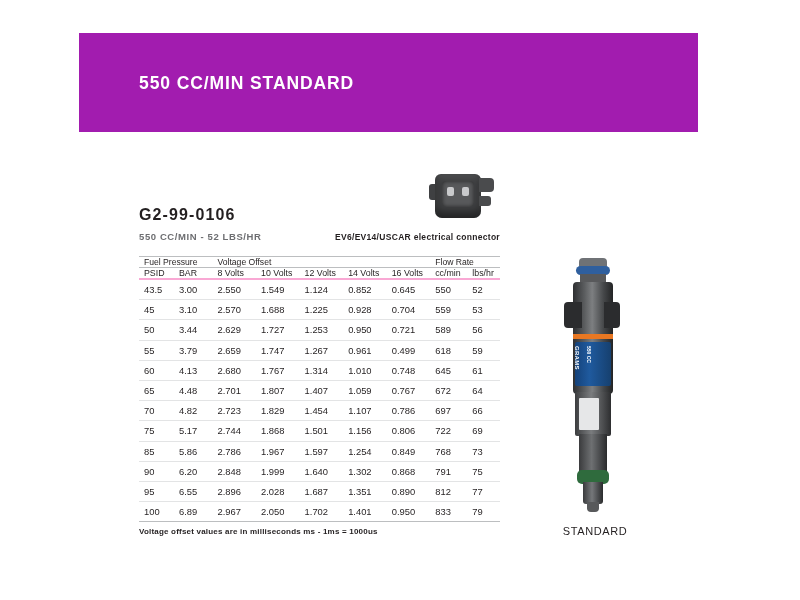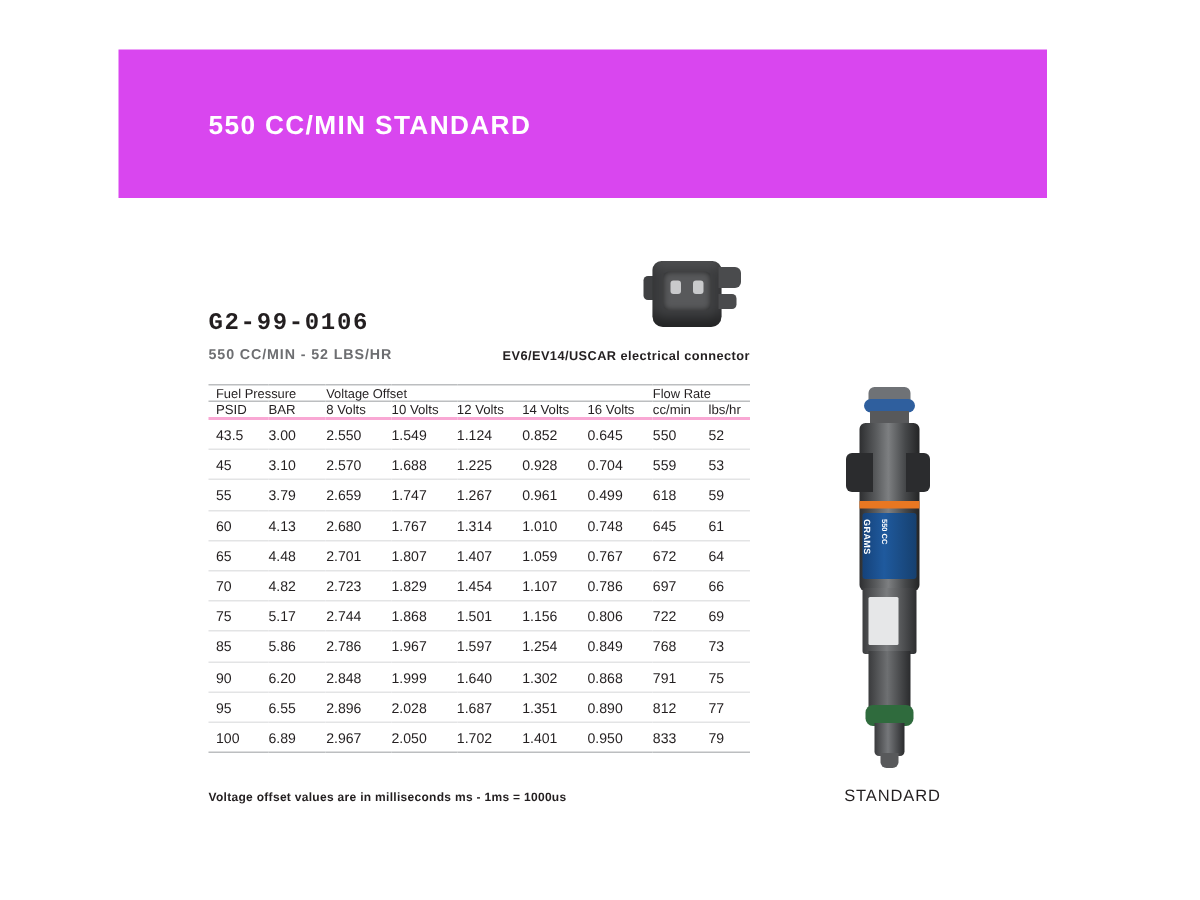--- a/index.html
+++ b/index.html
@@ -23,42 +23,41 @@
     height: 600px;
   }
 
   
   .banner {
     position: absolute;
     left: 79px;
     top: 33px;
     width: 619px;
     height: 99px;
-    background: #d946ef;
+    background: #a21caf;
   }
   .banner-title {
     position: absolute;
     left: 60px;
     top: 40px;
     color: #ffffff;
     font-size: 17.5px;
     font-weight: bold;
     letter-spacing: 0.9px;
   }
 
   
   .part-number {
     position: absolute;
     left: 139px;
     top: 206px;
     font-size: 16px;
     font-weight: bold;
     letter-spacing: 1.1px;
     color: #231f20;
-    font-family: Liberation Mono, monospace;
   }
   .part-sub {
     position: absolute;
     left: 139px;
     top: 231px;
     font-size: 9.5px;
     font-weight: bold;
     letter-spacing: 0.6px;
     color: #6d6e71;
   }
@@ -397,20 +396,31 @@
           <tr>
             <td class="c0">45</td>
             <td class="c1">3.10</td>
             <td class="c2">2.570</td>
             <td class="c3">1.688</td>
             <td class="c4">1.225</td>
             <td class="c5">0.928</td>
             <td class="c6">0.704</td>
             <td class="c7">559</td>
             <td class="c8">53</td>
+          </tr>
+          <tr>
+            <td class="c0">50</td>
+            <td class="c1">3.44</td>
+            <td class="c2">2.629</td>
+            <td class="c3">1.727</td>
+            <td class="c4">1.253</td>
+            <td class="c5">0.950</td>
+            <td class="c6">0.721</td>
+            <td class="c7">589</td>
+            <td class="c8">56</td>
           </tr>
           <tr>
             <td class="c0">55</td>
             <td class="c1">3.79</td>
             <td class="c2">2.659</td>
             <td class="c3">1.747</td>
             <td class="c4">1.267</td>
             <td class="c5">0.961</td>
             <td class="c6">0.499</td>
             <td class="c7">618</td>

